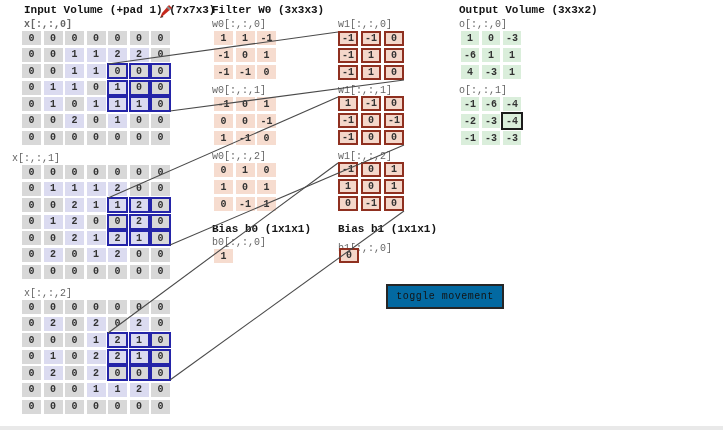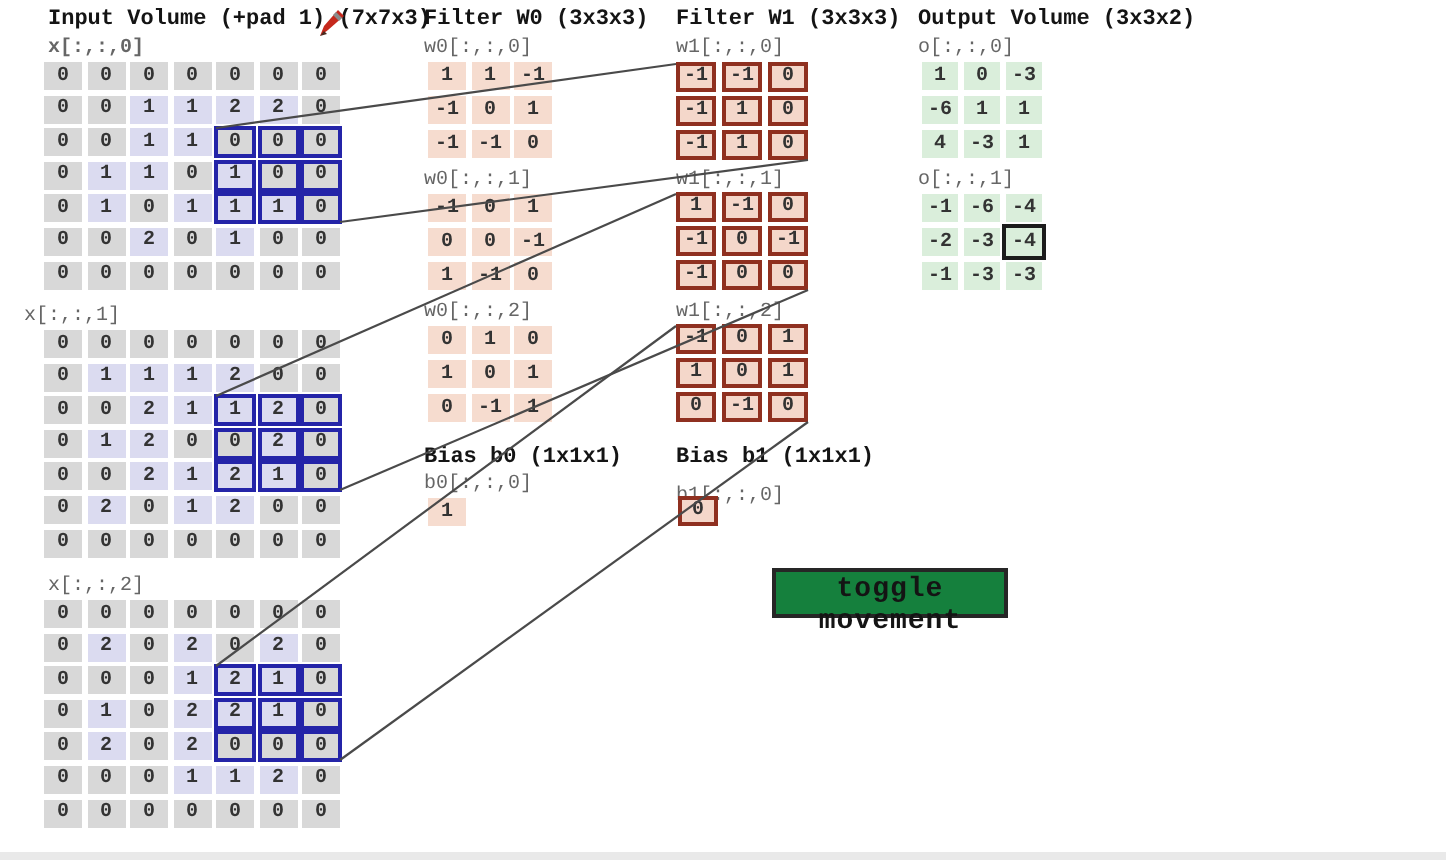--- a/index.html
+++ b/index.html
@@ -21,23 +21,23 @@
   .cell.w1{background:#f4d7ca;border:2px solid #8f3020;}
   .cell.out{background:#daeedb;}
   .cell.out.sel{outline:2.2px solid #1c1c1c;outline-offset:-0.5px;}
   .bias-cell{position:absolute;display:flex;align-items:center;justify-content:center;
              font-size:10px;font-weight:bold;color:#333;box-sizing:border-box;}
   .bias-b0{left:214px;top:249px;width:19px;height:14px;background:#f6dccf;}
   .bias-b1{left:339px;top:248px;width:20px;height:15px;background:#f4d7ca;border:2px solid #8f3020;}
   .lines{position:absolute;left:0;top:0;width:723px;height:430px;pointer-events:none;z-index:5;}
   .lines line{stroke:#4a4a4a;stroke-width:1.1;}
   .toggle-btn{position:absolute;left:386px;top:284px;width:118px;height:25px;z-index:6;
-              background:#15803d;border:2px solid #262626;color:#141414;
+              background:#0369a1;border:2px solid #262626;color:#141414;
               font-family:"Liberation Mono","DejaVu Sans Mono",monospace;
-              font-size:14px;font-weight:bold;letter-spacing:0.5px;cursor:pointer;}
+              font-size:10px;font-weight:normal;letter-spacing:0.5px;cursor:pointer;}
   .pencil-icon{position:absolute;left:157px;top:3px;width:16px;height:17px;z-index:7;}
   .bottom-edge{position:absolute;left:0;bottom:0;width:723px;height:4px;background:#e9e9e9;}
 </style>
 </head>
 <body>
 
 <div class="stage">
 
   <svg class="lines">
       <line x1="108" y1="64" x2="338" y2="32"></line>
@@ -246,21 +246,20 @@
       <div class="cell w0">0</div>
       <div class="cell w0">1</div>
       <div class="cell w0">0</div>
       <div class="cell w0">-1</div>
       <div class="cell w0">1</div>
     </div>
   <div class="title" style="left:212px;top:223px;">Bias b0 (1x1x1)</div>
   <div class="sublabel" style="left:212px;top:237px;">b0[:,:,0]</div>
   <div class="bias-cell bias-b0 cell-w0">1</div>
 
-  <div class="title" style="left:338px;top:4px;">Filter W1 (3x3x3)</div>
   <div class="sublabel" style="left:338px;top:19px;">w1[:,:,0]</div>
   <div class="grid grid-w1" style="left:338px;top:31px;">
       <div class="cell w1">-1</div>
       <div class="cell w1">-1</div>
       <div class="cell w1">0</div>
       <div class="cell w1">-1</div>
       <div class="cell w1">1</div>
       <div class="cell w1">0</div>
       <div class="cell w1">-1</div>
       <div class="cell w1">1</div>

